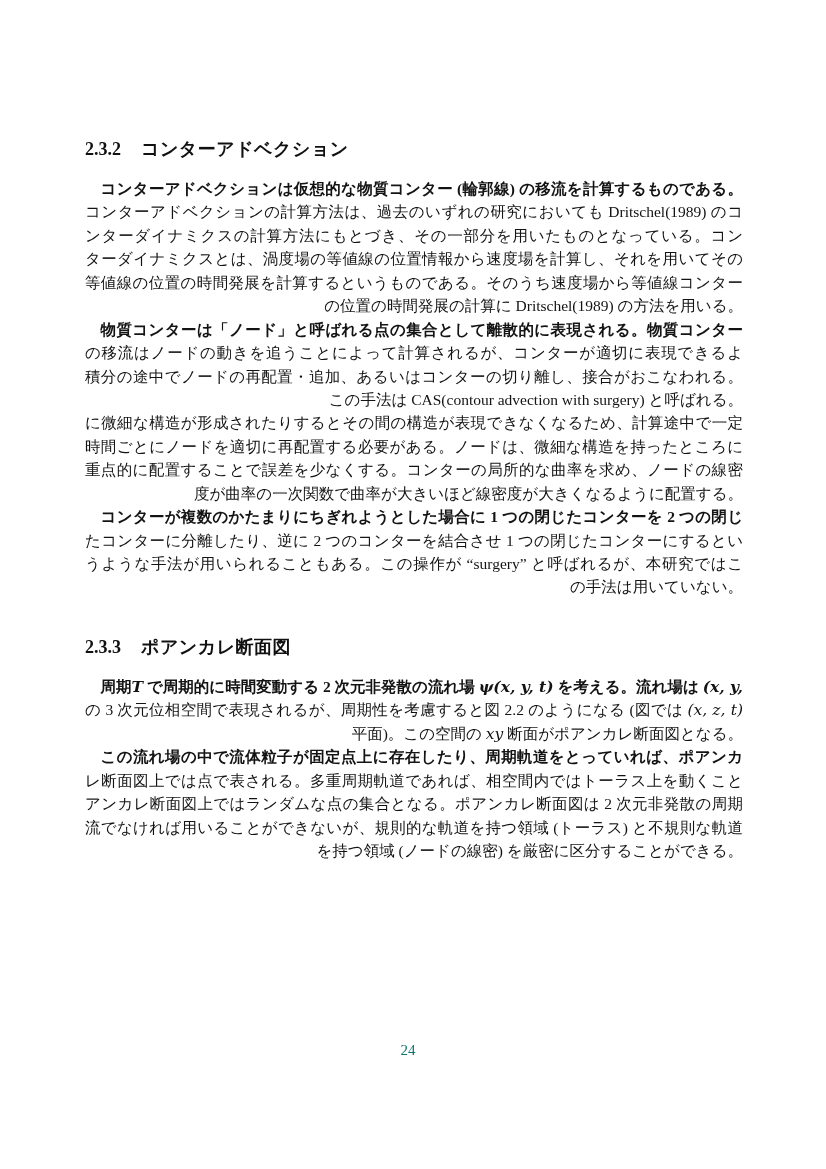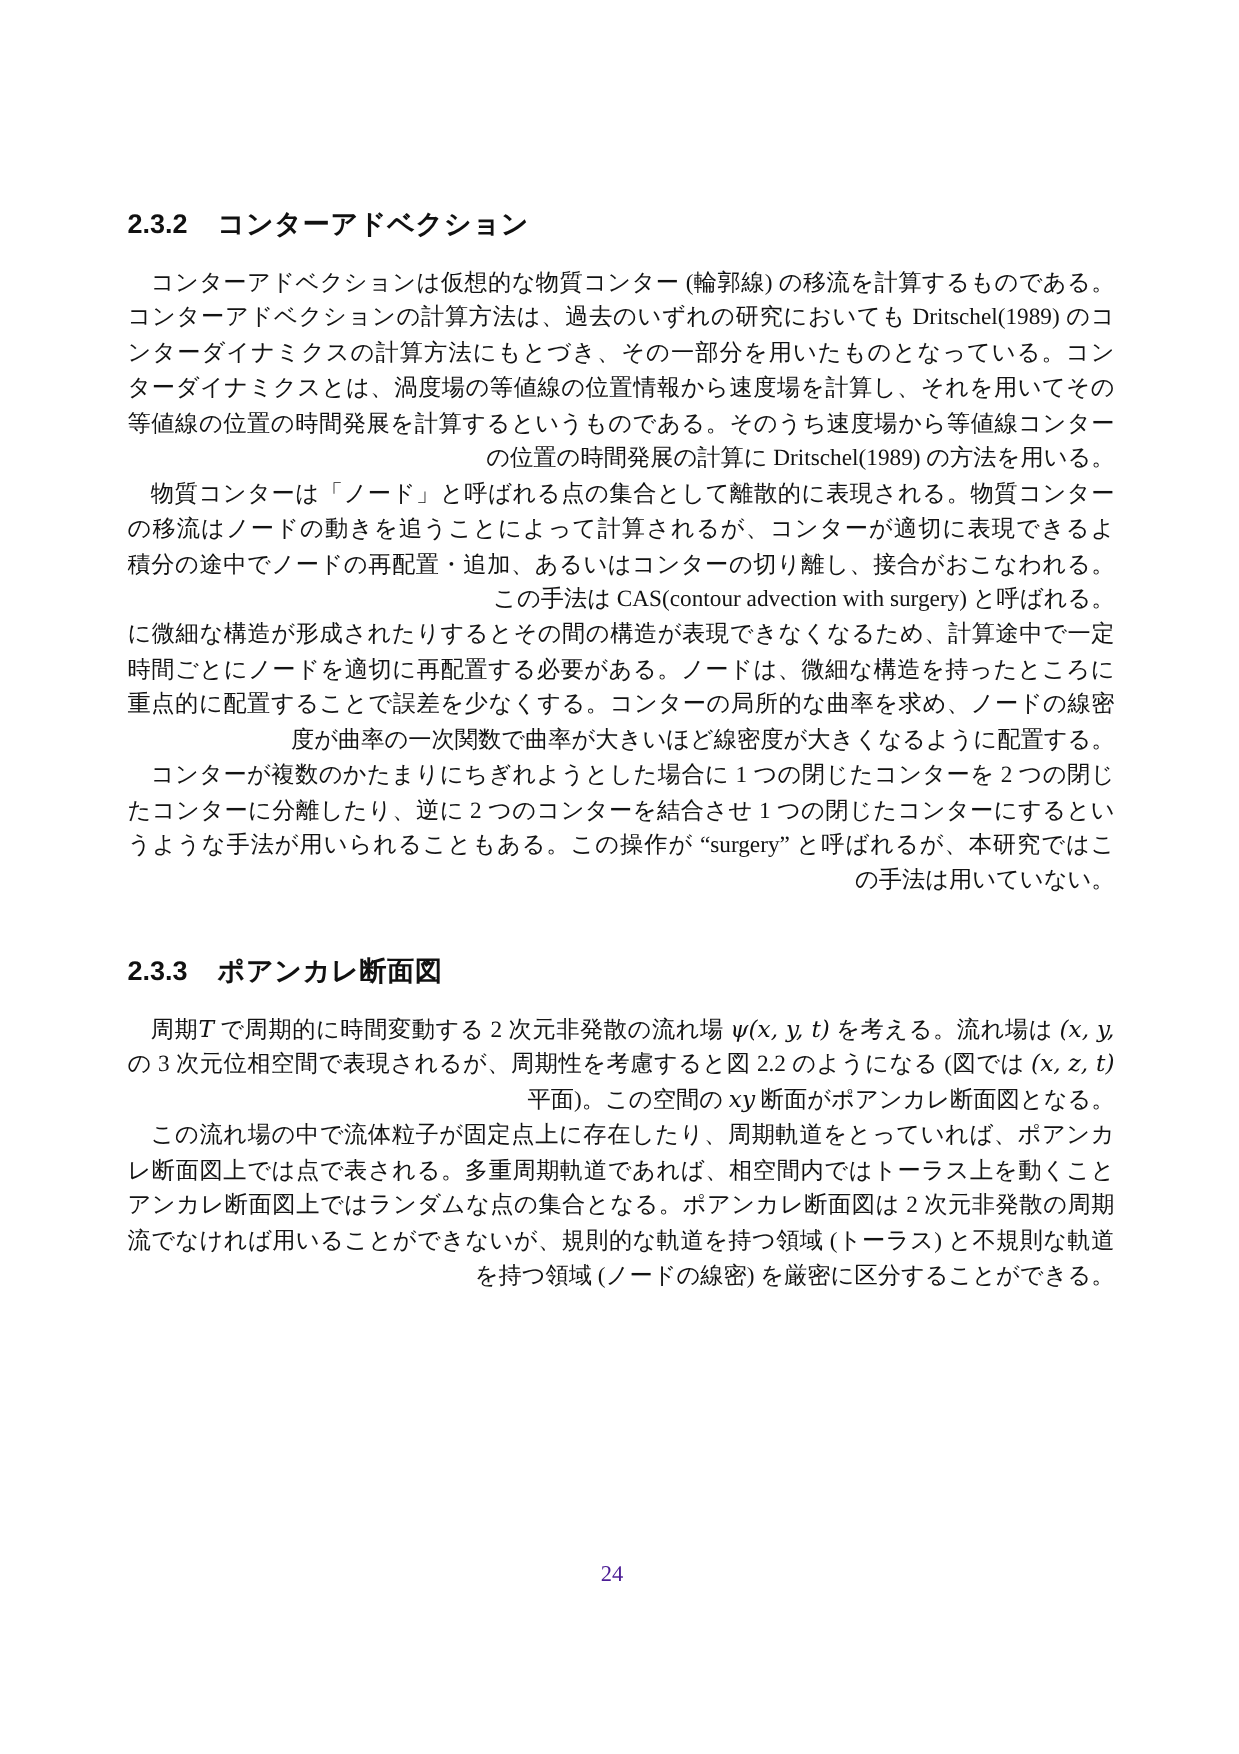--- a/index.html
+++ b/index.html
@@ -20,47 +20,47 @@
   }
   .section-heading {
     margin: 0;
     font-family: "Liberation Sans", "DejaVu Sans", sans-serif;
     font-weight: bold;
     font-size: 18px;
     line-height: 23px;
     letter-spacing: 0.5px;
     color: #111;
   }
-  .section-heading .sec-num { margin-right: 20px; letter-spacing: 0; }
+  .section-heading .sec-num { margin-right: 20px; letter-spacing: 0; font-family: Liberation Serif, serif; }
   .heading-2 { margin-top: 37px; }
   .para-block { margin-top: 16px; }
   .body-text {
     font-size: 15.5px;
     line-height: 23.45px;
   }
   .line {
     text-align: justify;
     text-align-last: justify;
     overflow: hidden;
     height: 23.45px;
   }
-  .line.para-first { text-indent: 1em; }
+  .line.para-first { text-indent: 1em; font-weight: bold; }
   .line.para-last { text-align: right; text-align-last: auto; }
   .math {
     font-family: "DejaVu Serif", serif;
     font-style: italic;
   }
   .page-number {
     position: absolute;
     left: 0;
     top: 1042px;
     width: 816px;
     text-align: center;
     font-size: 15px;
-    color: #4c1d95;
+    color: #0f766e;
   }
 </style>
 </head>
 <body>
 
 <div class="page">
   <div class="content">
 
     <h2 class="section-heading heading-1"><span class="sec-num">2.3.2</span><span class="sec-title">コンターアドベクション</span></h2>
 

